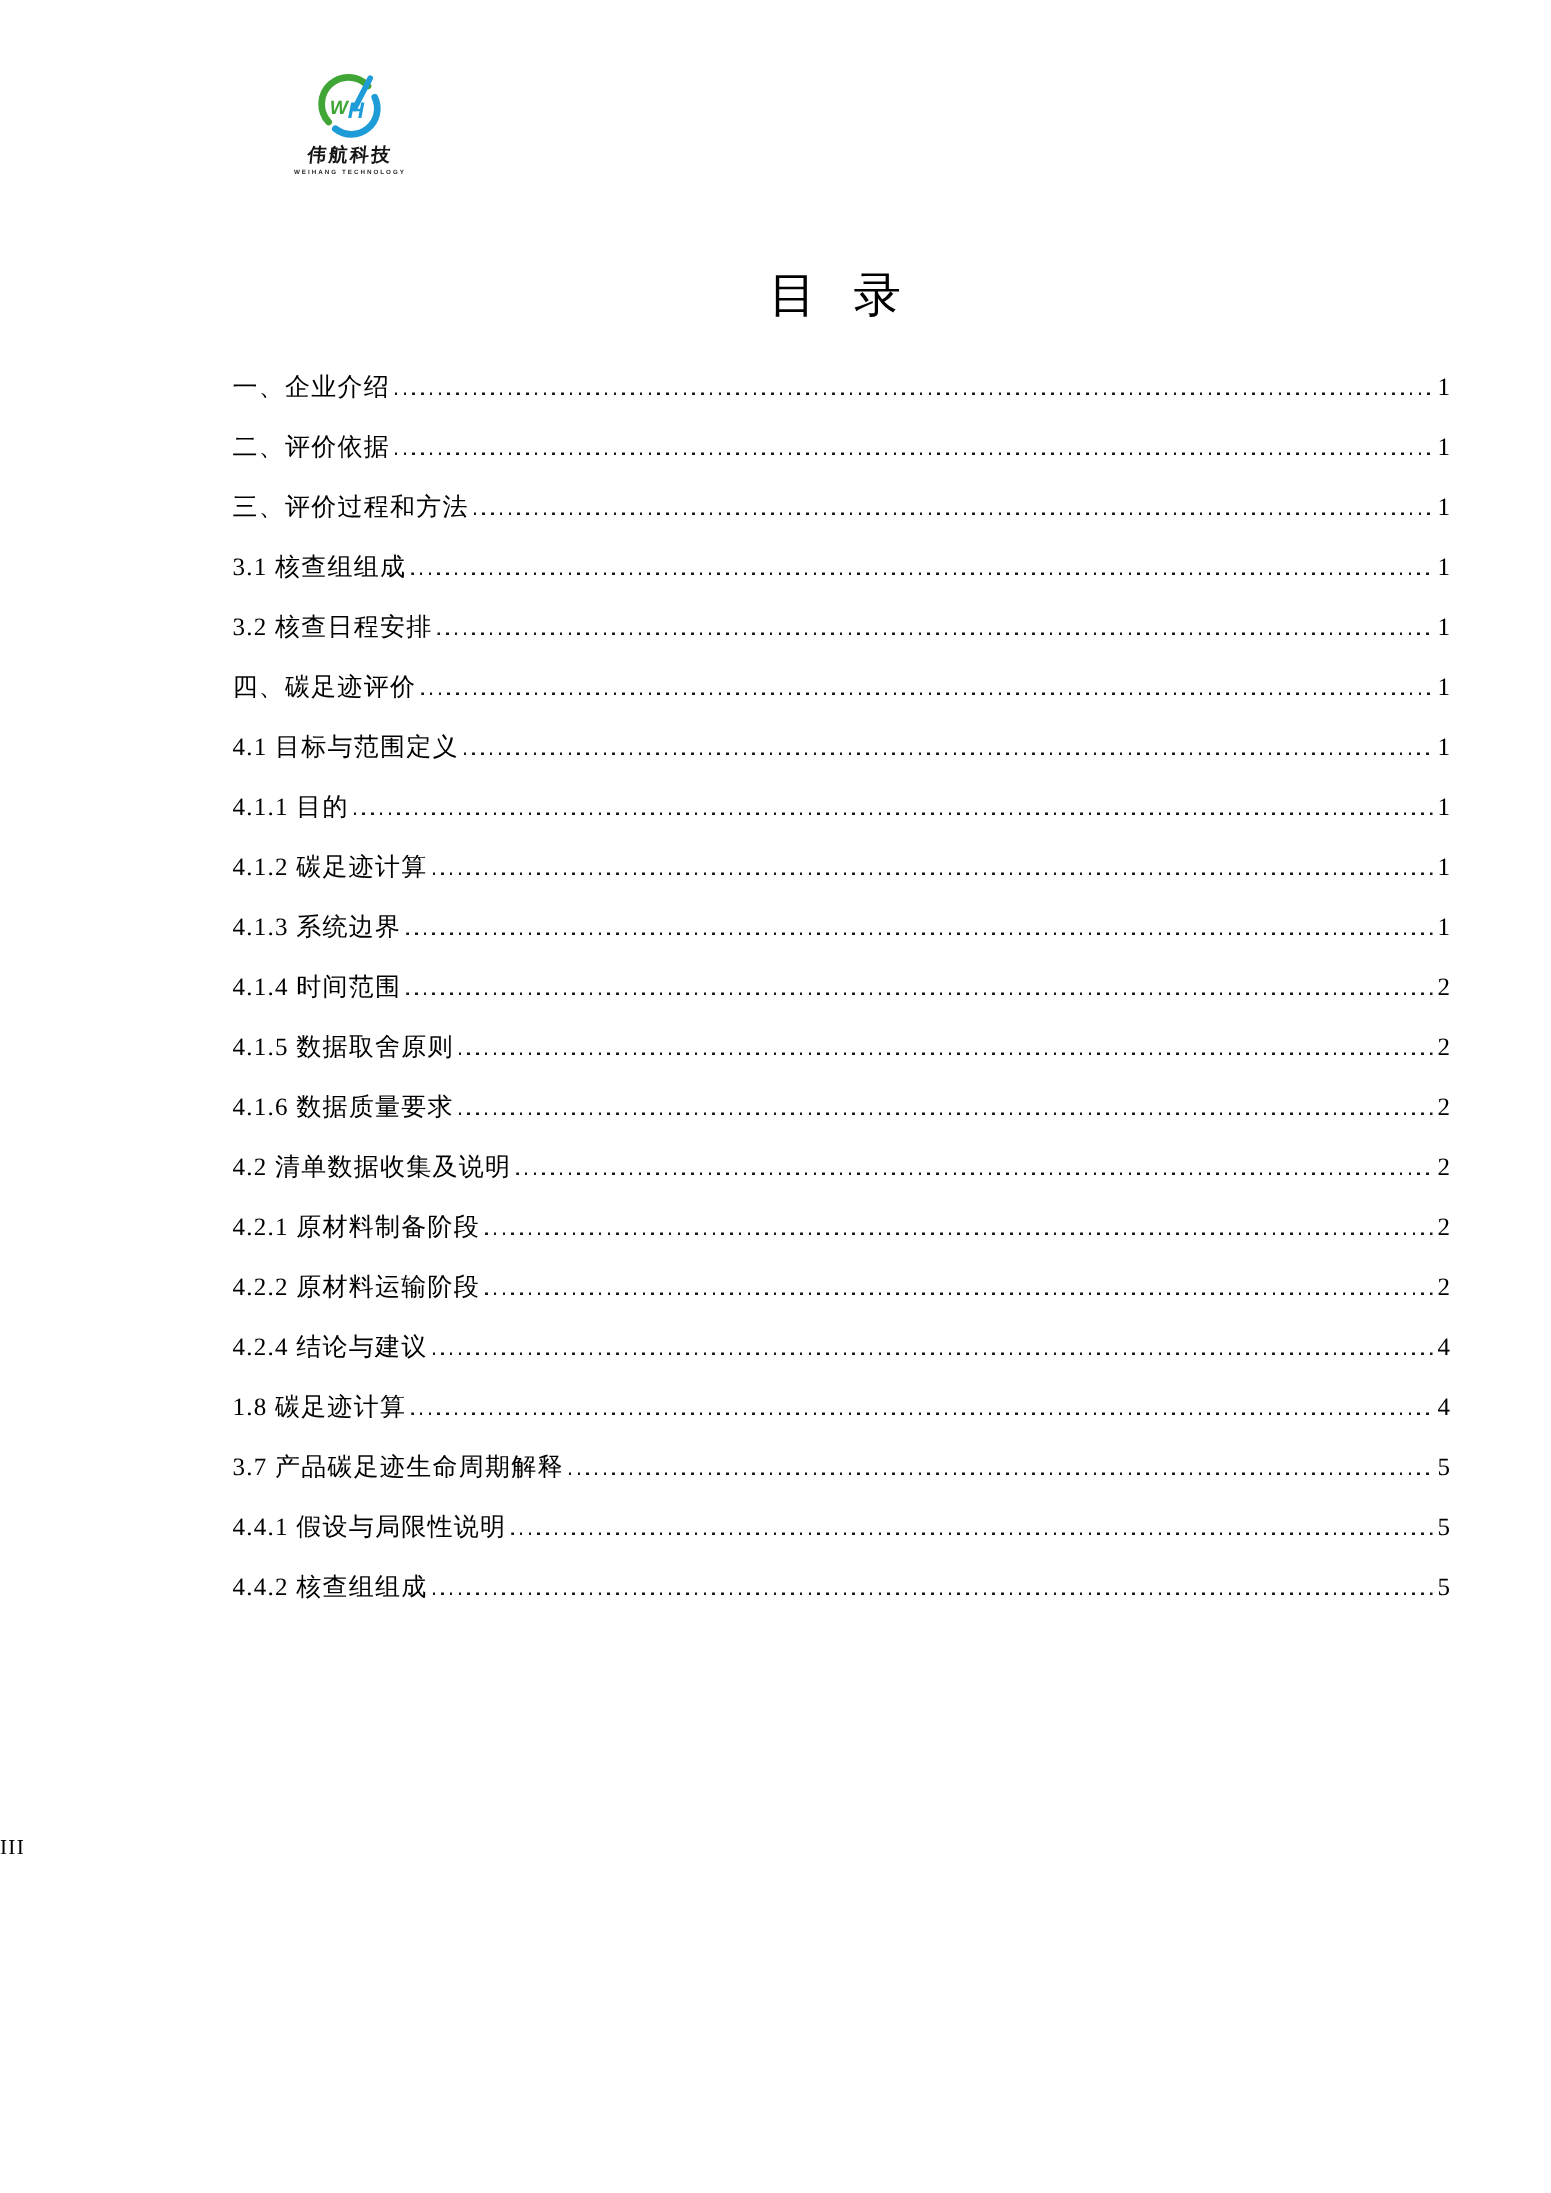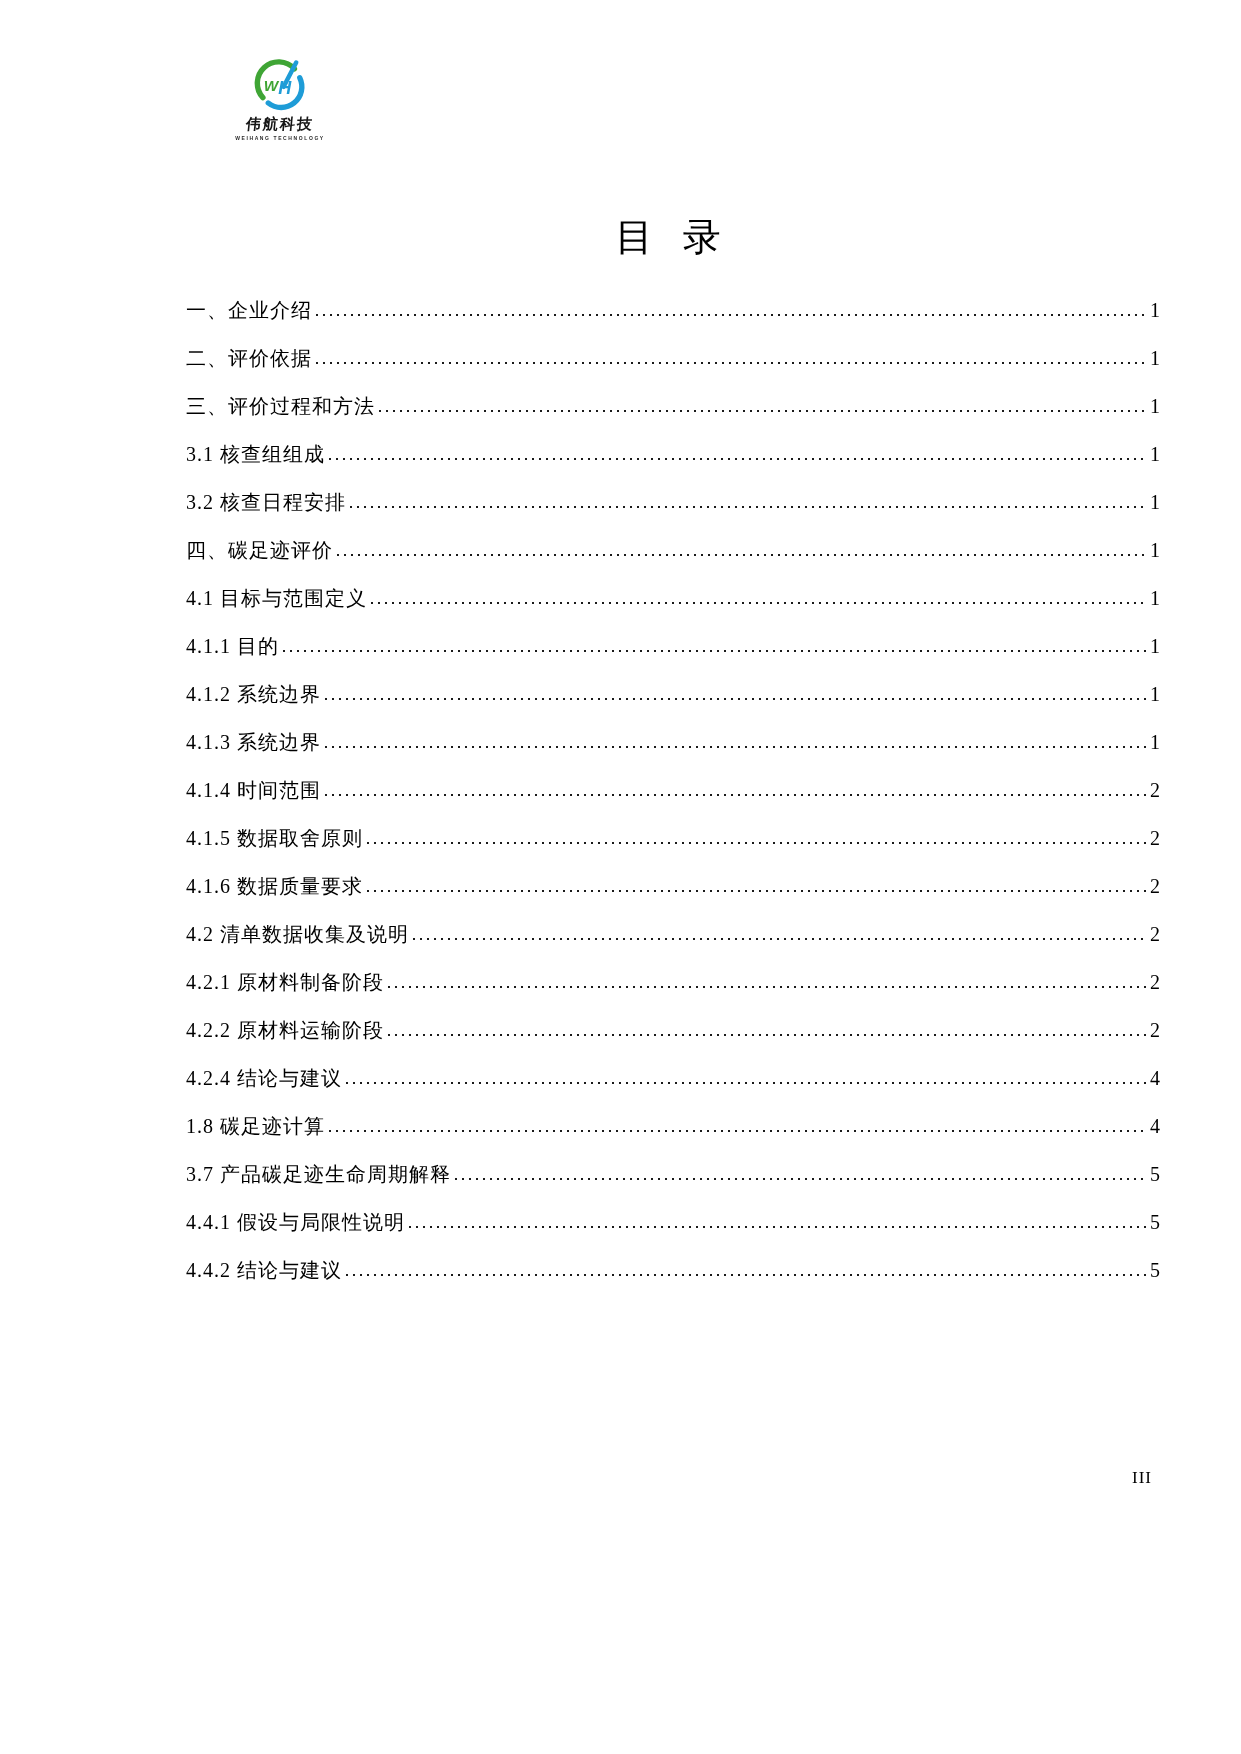--- a/index.html
+++ b/index.html
@@ -98,21 +98,21 @@
     line-height: 22px;
     white-space: nowrap;
   }
 
   
   .footer-pagenum {
     position: absolute;
     left: 0;
     width: 1152px;
     top: 1468px;
-    text-align: right;
+    text-align: left;
     font-size: 17px;
     letter-spacing: 1px;
     color: #000000;
   }
 </style>
 </head>
 <body>
 
 <div class="page">
 
@@ -179,21 +179,21 @@
         <span class="toc-page">1</span>
       </div>
 
       <div class="toc-row">
         <span class="toc-label">4.1.1 目的</span>
         <span class="toc-dots"></span>
         <span class="toc-page">1</span>
       </div>
 
       <div class="toc-row">
-        <span class="toc-label">4.1.2 系统边界</span>
+        <span class="toc-label">4.1.2 碳足迹计算</span>
         <span class="toc-dots"></span>
         <span class="toc-page">1</span>
       </div>
 
       <div class="toc-row">
         <span class="toc-label">4.1.3 系统边界</span>
         <span class="toc-dots"></span>
         <span class="toc-page">1</span>
       </div>
 
@@ -252,21 +252,21 @@
         <span class="toc-page">5</span>
       </div>
 
       <div class="toc-row">
         <span class="toc-label">4.4.1 假设与局限性说明</span>
         <span class="toc-dots"></span>
         <span class="toc-page">5</span>
       </div>
 
       <div class="toc-row">
-        <span class="toc-label">4.4.2 结论与建议</span>
+        <span class="toc-label">4.4.2 核查组组成</span>
         <span class="toc-dots"></span>
         <span class="toc-page">5</span>
       </div>
     </div>
 
   <div class="footer-pagenum">III</div>
 
 </div>
 
 </body></html>

